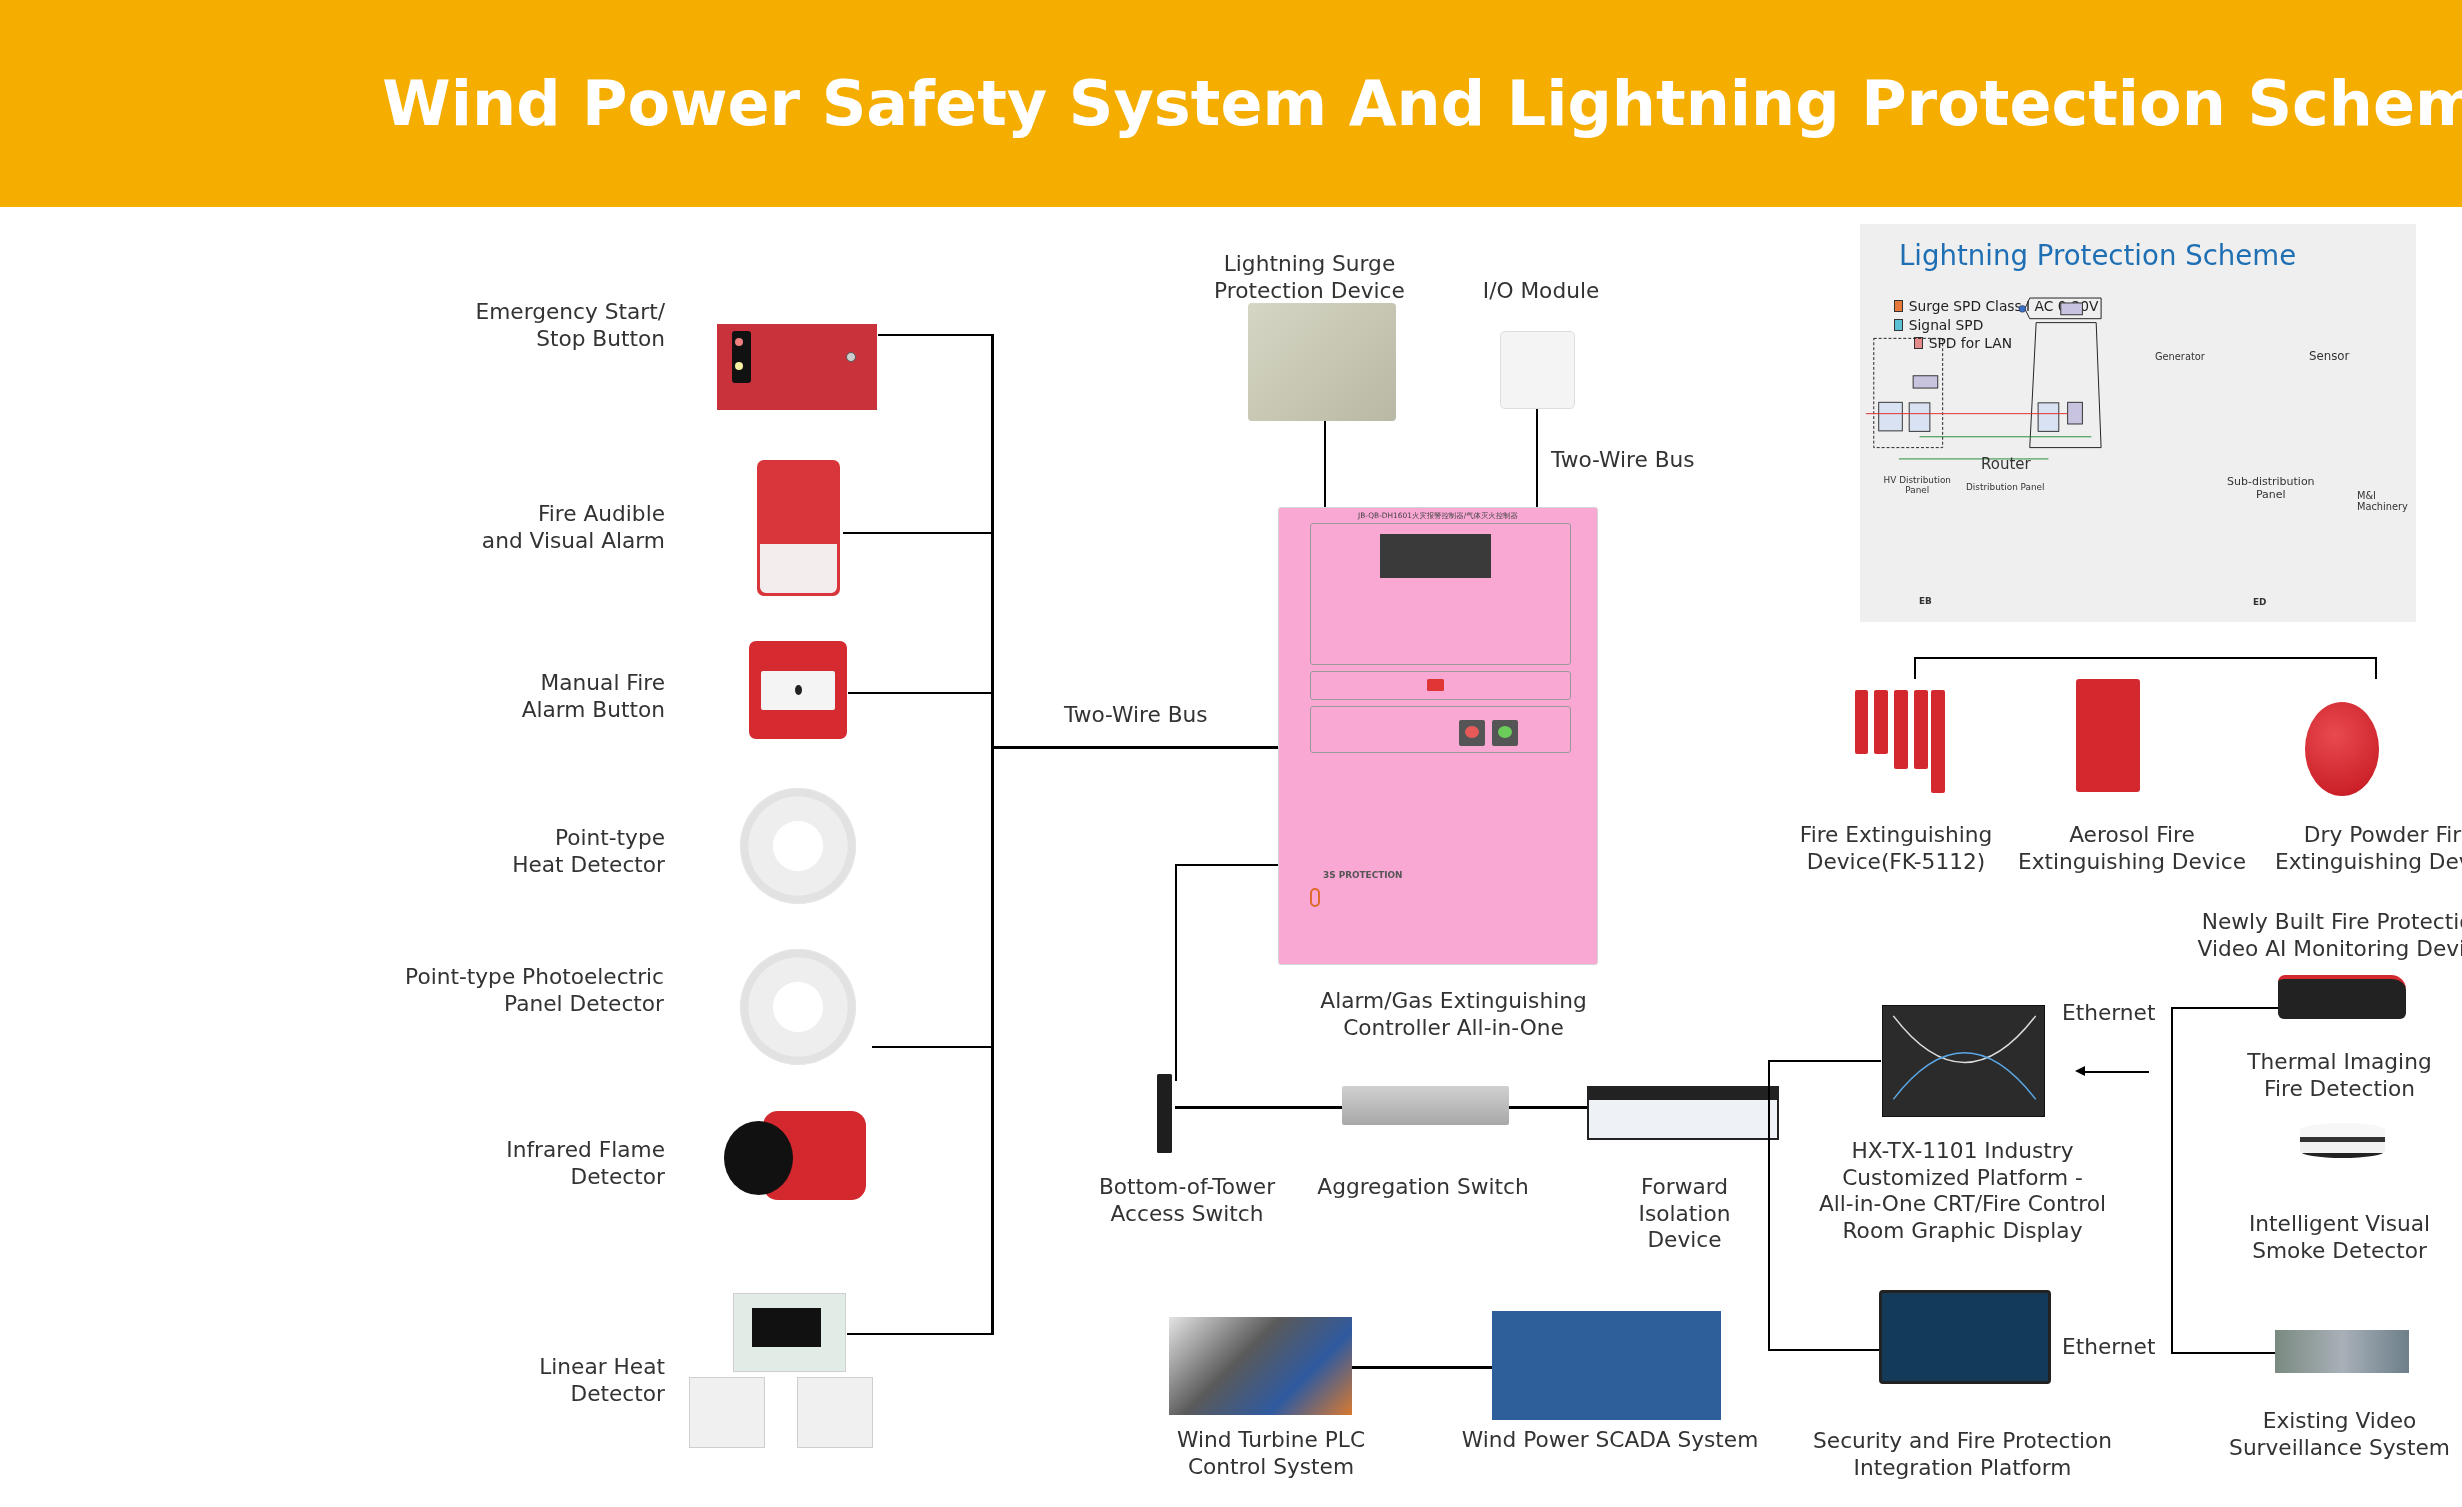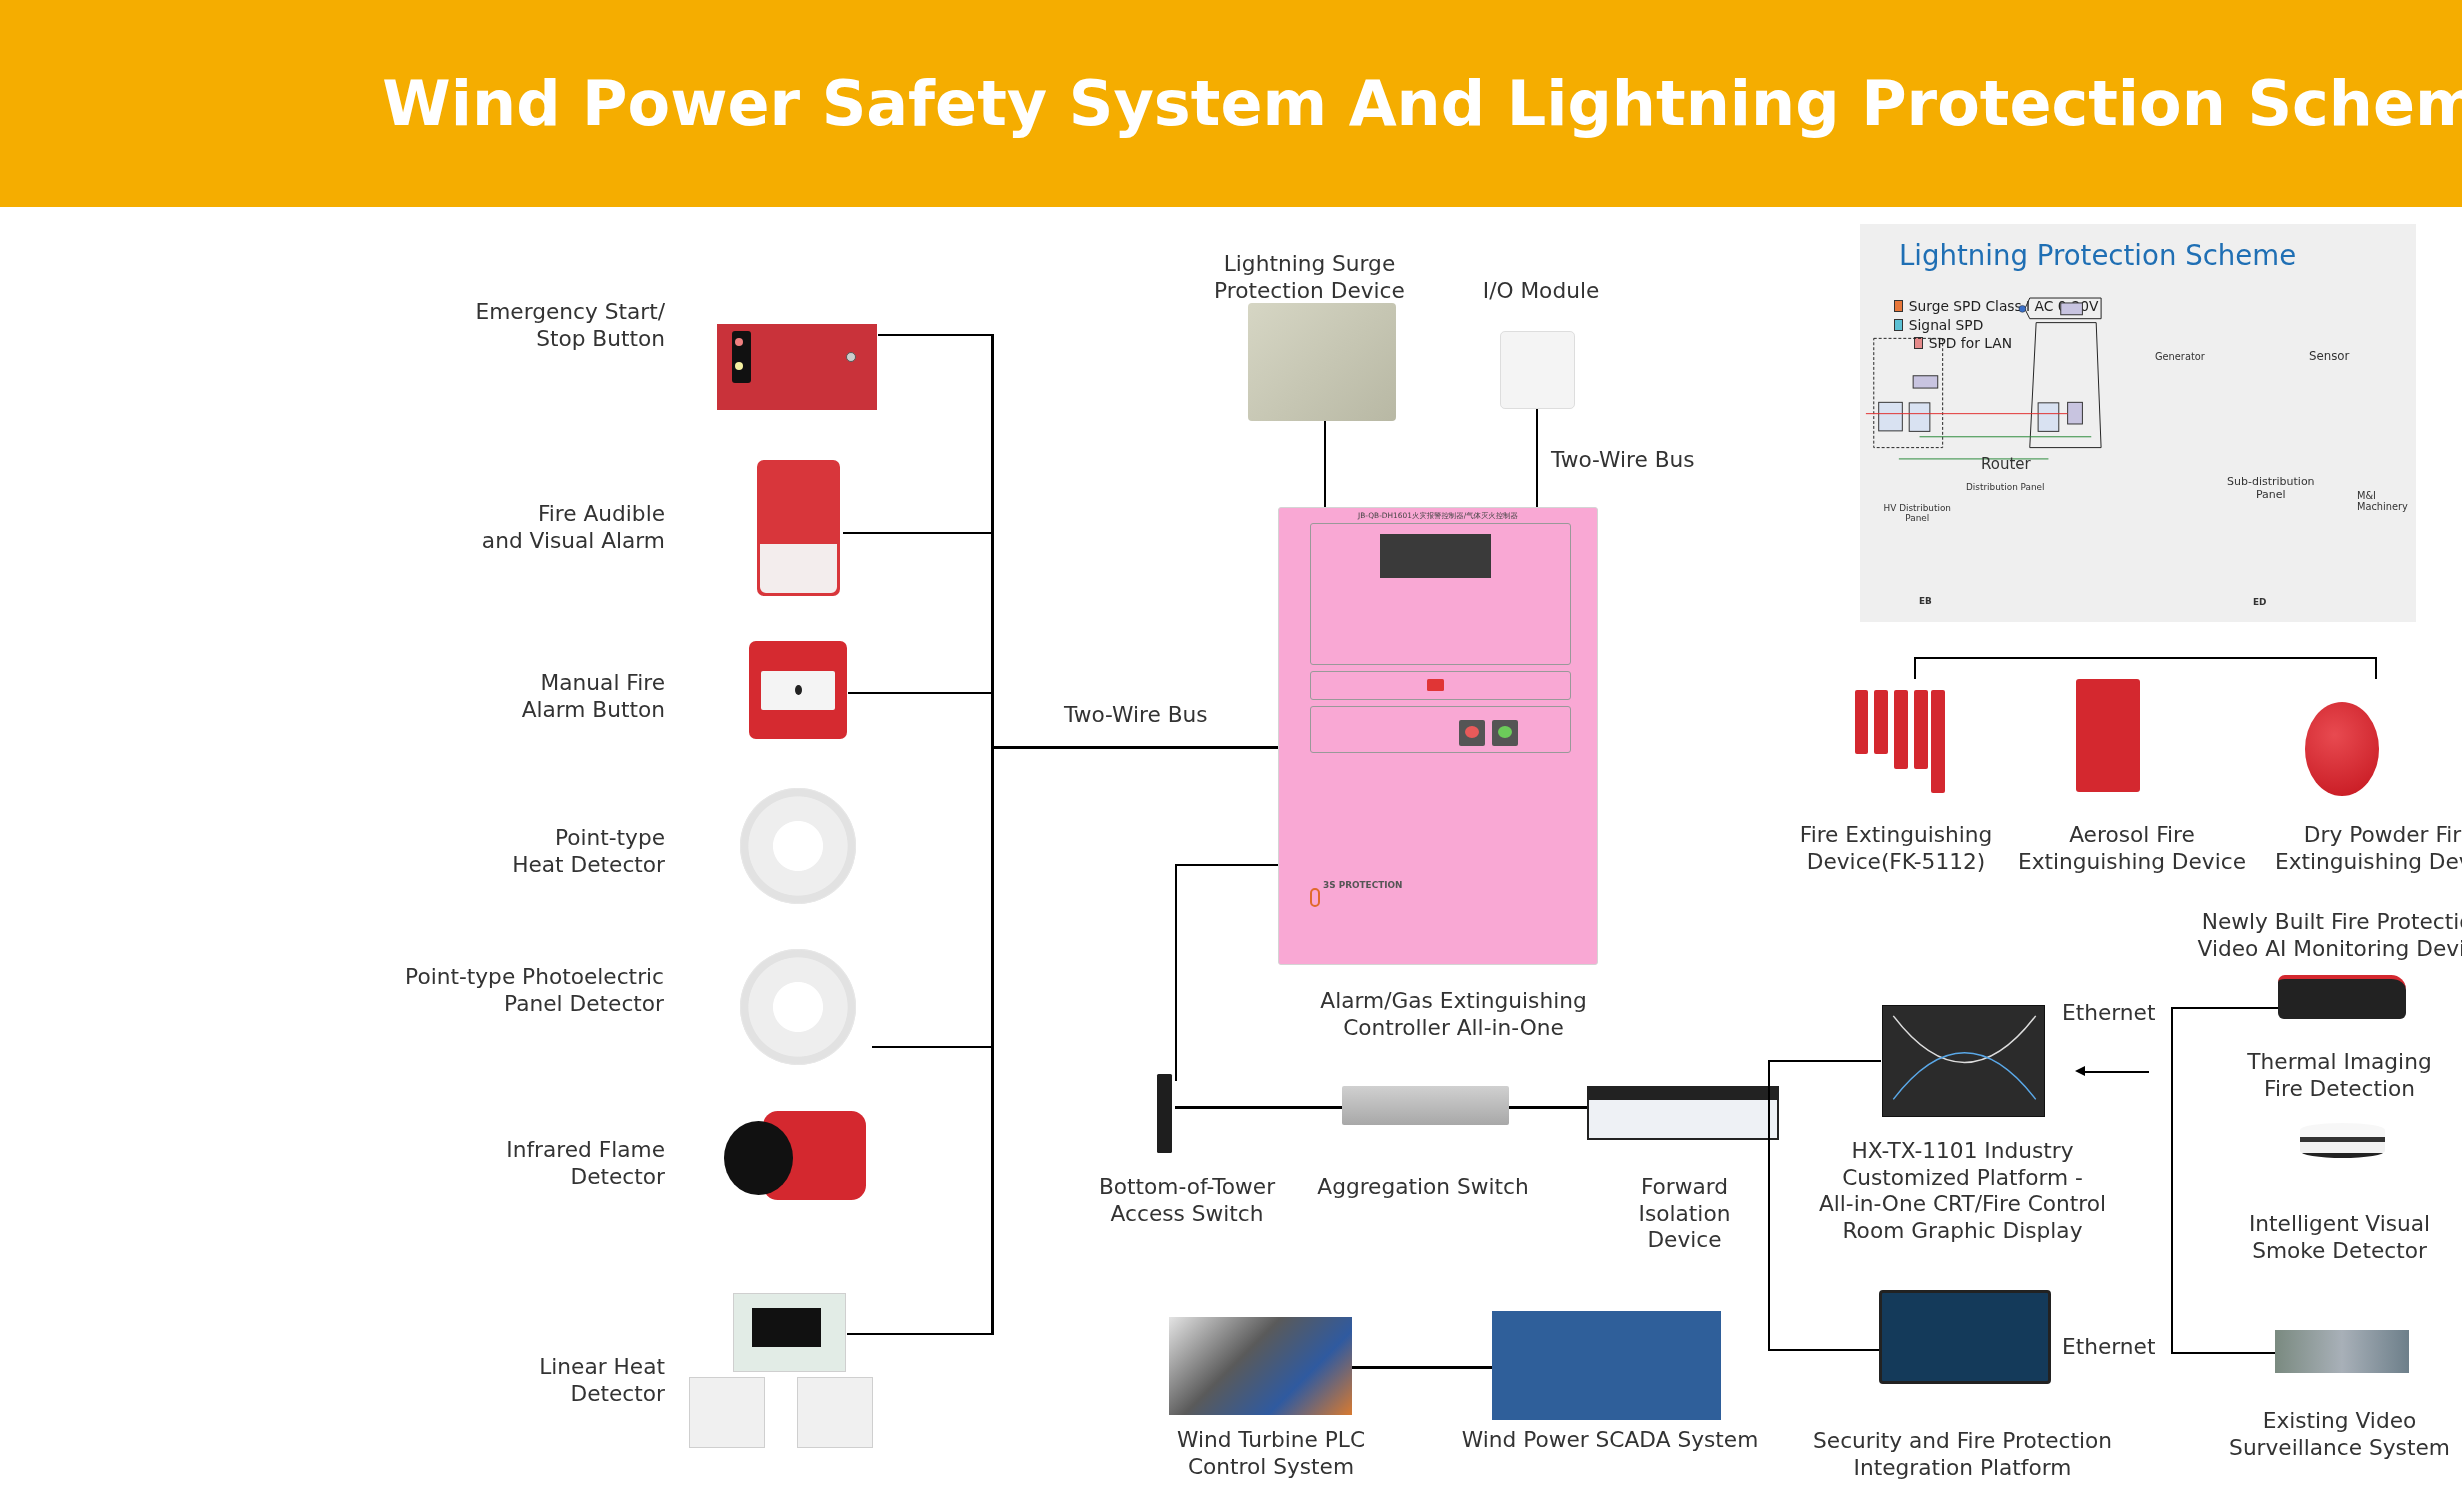--- a/index.html
+++ b/index.html
@@ -94,21 +94,21 @@
   <div class="screen" style="left:101px;top:25.6px;width:111px;height:44px;"></div>
   <div style="position:absolute;left:30.5px;top:163px;width:259px;height:27px;border:1px solid #999;border-radius:3px;"></div>
   <div style="position:absolute;left:148px;top:171px;width:16.7px;height:11.8px;background:#e03535;border-radius:1.5px;"></div>
   <div style="position:absolute;left:30.5px;top:198px;width:259px;height:45px;border:1px solid #999;border-radius:3px;"></div>
   <div style="position:absolute;left:180px;top:212px;width:25.6px;height:25.6px;background:#555;border-radius:2px;">
       <div style="margin:5.9px;width:13.8px;height:11.8px;border-radius:50%;background:#e85a5a;"></div>
     </div>
   <div style="position:absolute;left:213px;top:212px;width:25.6px;height:25.6px;background:#555;border-radius:2px;">
       <div style="margin:5.9px;width:13.8px;height:11.8px;border-radius:50%;background:#6ccc5a;"></div>
     </div>
-  <div style="position:absolute;left:44px;top:372px;font-size:8.9px;color:#555;font-weight:bold;">3S PROTECTION</div>
+  <div style="position:absolute;left:44px;top:362px;font-size:8.9px;color:#555;font-weight:bold;">3S PROTECTION</div>
   <div style="position:absolute;left:30.5px;top:380px;width:10.8px;height:18.7px;border:2px solid #e06a2c;border-radius:4.9px;box-sizing:border-box;"></div>
 </div>
 <div class="lbl c" style="left:1276px;top:988px;width:355px;">Alarm/Gas Extinguishing
 Controller All-in-One</div>
 
 <div class="lps">
   <div class="lps-title">Lightning Protection Scheme</div>
   <div class="legend-item" style="left:34px;top:74px;">
       <span class="sw" style="background:#e8773a;"></span>
       <span>Surge SPD Class I AC 0-20V</span>
@@ -132,21 +132,21 @@
     <polygon points="358,200 480,200 490,454 345,454" fill="none" stroke="#222" stroke-width="2"></polygon>
     <rect x="408" y="160" width="44" height="24" fill="#c8c4e0" stroke="#333" stroke-width="2"></rect>
     <circle cx="330" cy="172" r="7" fill="#3a6fc7" stroke="#222"></circle>
     <line x1="12" y1="385" x2="422" y2="385" stroke="#e03030" stroke-width="2"></line>
     <line x1="79" y1="477" x2="383" y2="477" stroke="#2a8a3a" stroke-width="2"></line>
     <line x1="121" y1="432" x2="470" y2="432" stroke="#2a8a3a" stroke-width="2"></line>
   </svg>
   <div style="position:absolute;left:295px;top:127px;font-size:9.8px;">Generator</div>
   <div style="position:absolute;left:449px;top:125px;font-size:11.8px;">Sensor</div>
   <div style="position:absolute;left:121px;top:231px;font-size:15px;">Router</div>
-  <div style="position:absolute;left:23.6px;top:251px;font-size:8.9px;text-align:center;white-space:pre-line;margin-top:28px;">HV Distribution
+  <div style="position:absolute;left:23.6px;top:251px;font-size:8.9px;text-align:center;white-space:pre-line;">HV Distribution
 Panel</div>
   <div style="position:absolute;left:106px;top:258px;font-size:8.9px;">Distribution Panel</div>
   <div style="position:absolute;left:367px;top:251px;font-size:11px;text-align:center;white-space:pre-line;">Sub-distribution
 Panel</div>
   <div style="position:absolute;left:497px;top:266px;font-size:9.8px;white-space:pre-line;">M&amp;I
 Machinery</div>
   <div style="position:absolute;left:59px;top:372px;font-size:8.9px;font-weight:bold;">EB</div>
   <div style="position:absolute;left:393px;top:373px;font-size:8.9px;font-weight:bold;">ED</div>
 </div>
 

